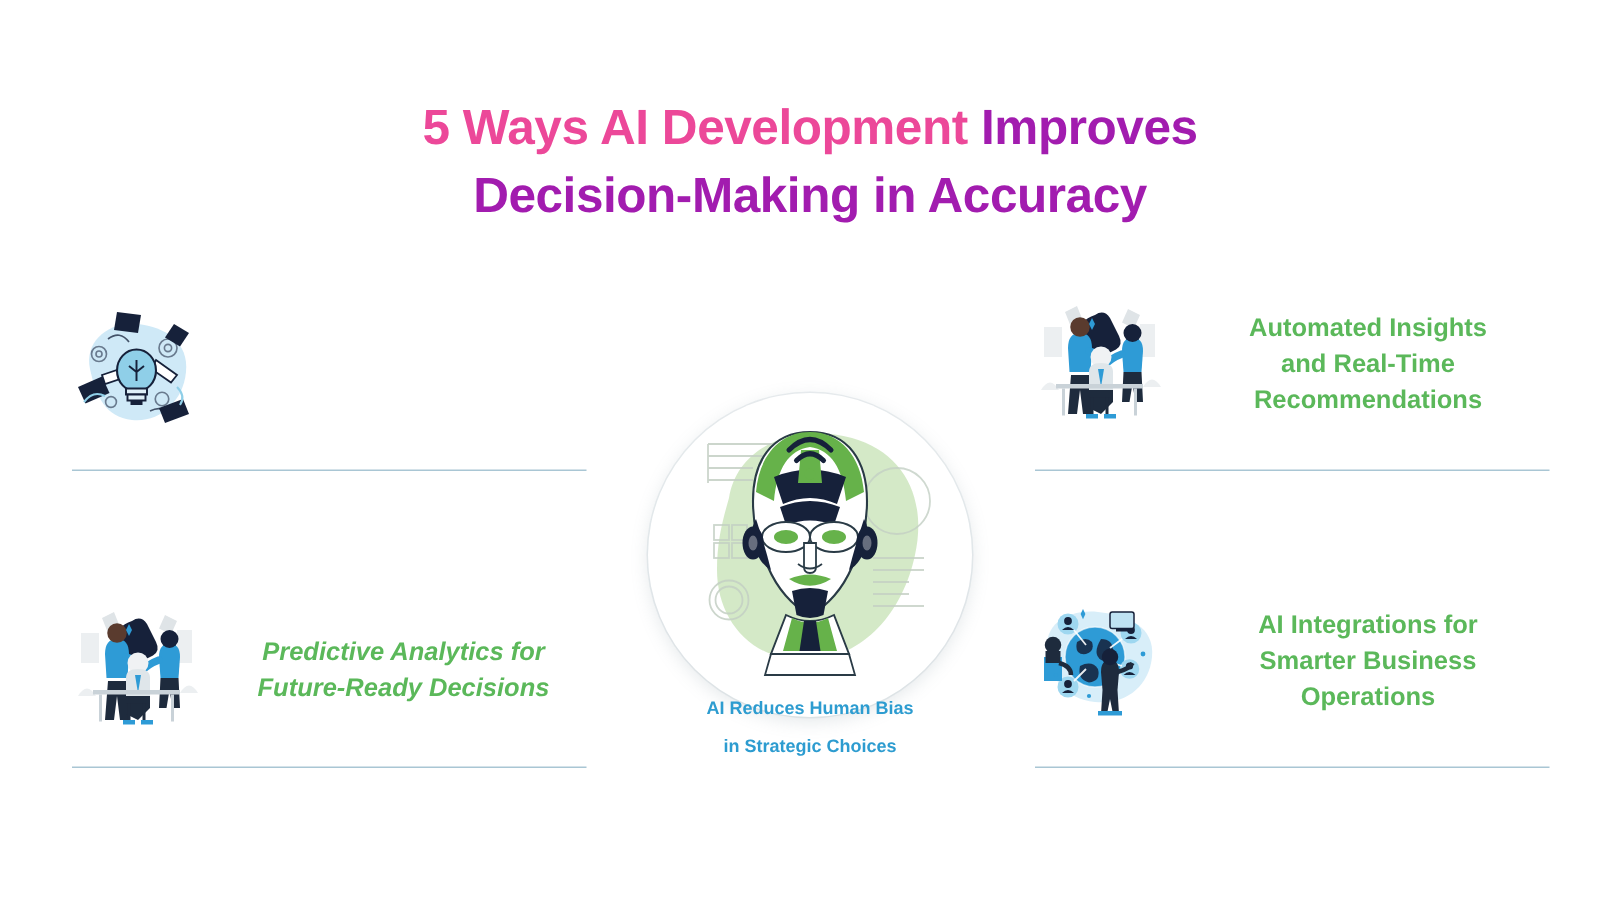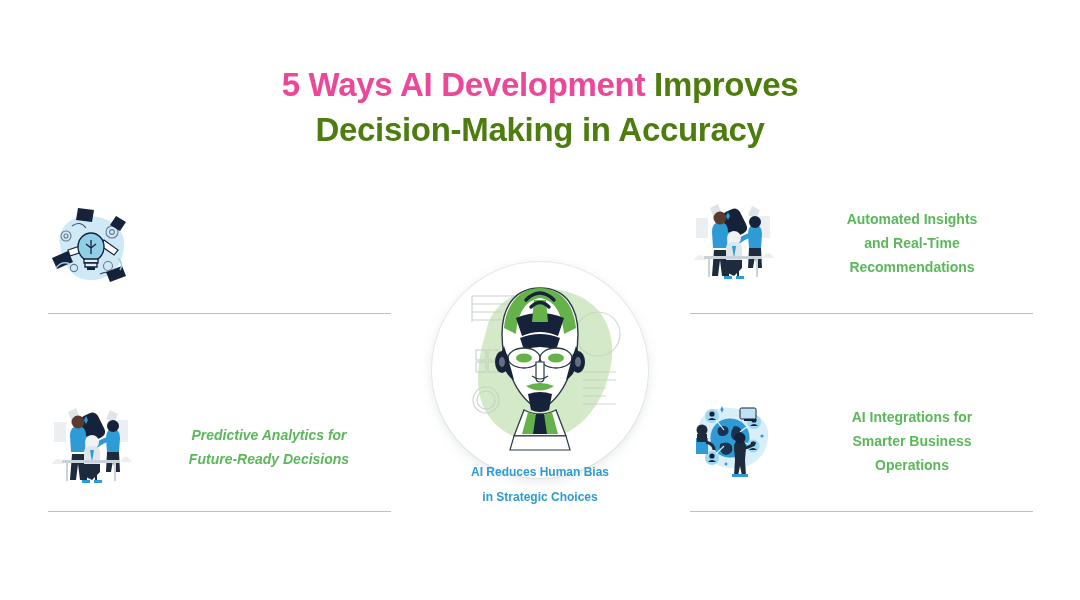--- a/index.html
+++ b/index.html
@@ -31,39 +31,39 @@
     text-align: center;
   }
   .title-line {
     font-size: 33px;
     font-weight: bold;
     letter-spacing: -0.3px;
     line-height: 45px;
     white-space: nowrap;
   }
   .t-dark  { color: #ec4899; }
-  .t-blue  { color: #4d7c0f; }
+  .t-blue  { color: #a21caf; }
 
   
   .item {
     position: absolute;
     display: flex;
     align-items: center;
   }
   .item .art {
     flex: 0 0 auto;
     width: 86px;
     height: 86px;
     position: relative;
   }
   .item .caption {
     flex: 1 1 auto;
     color: #5bb85a;
     font-weight: bold;
-    font-size: 14px;
+    font-size: 17px;
     line-height: 24px;
     text-align: center;
     white-space: pre-line;
   }
 
   
   #item-accuracy  { left: 48px;  top: 206px; width: 344px; }
   #item-accuracy .caption { padding-left: 12px; }
   #item-predictive { left: 48px;  top: 404px; width: 344px; font-style: italic; }
   #item-predictive .caption { padding-left: 12px; }

